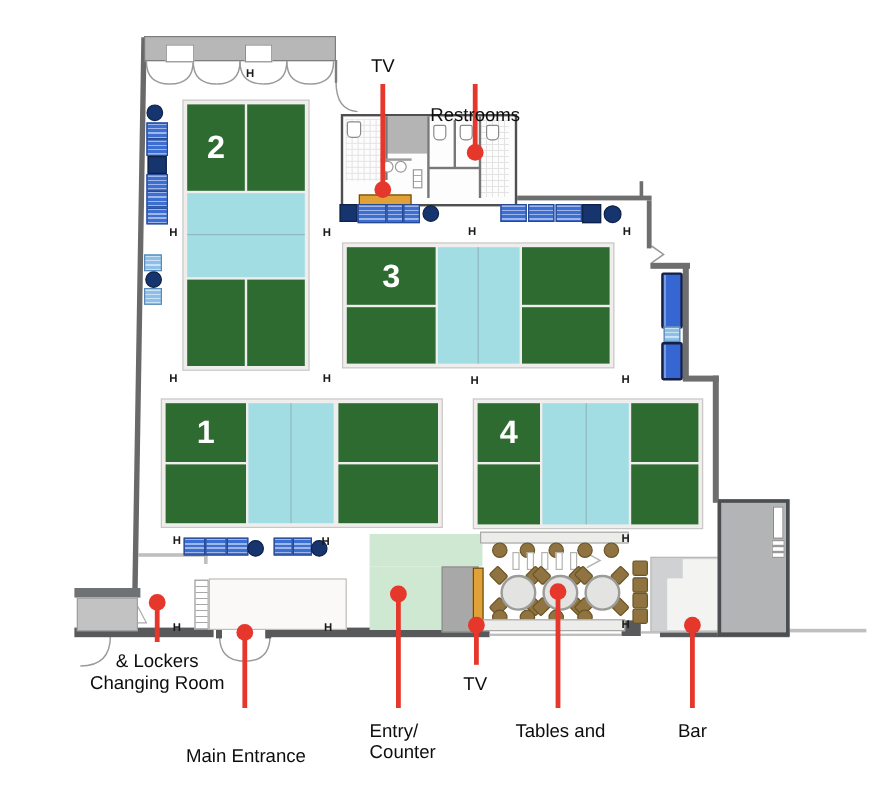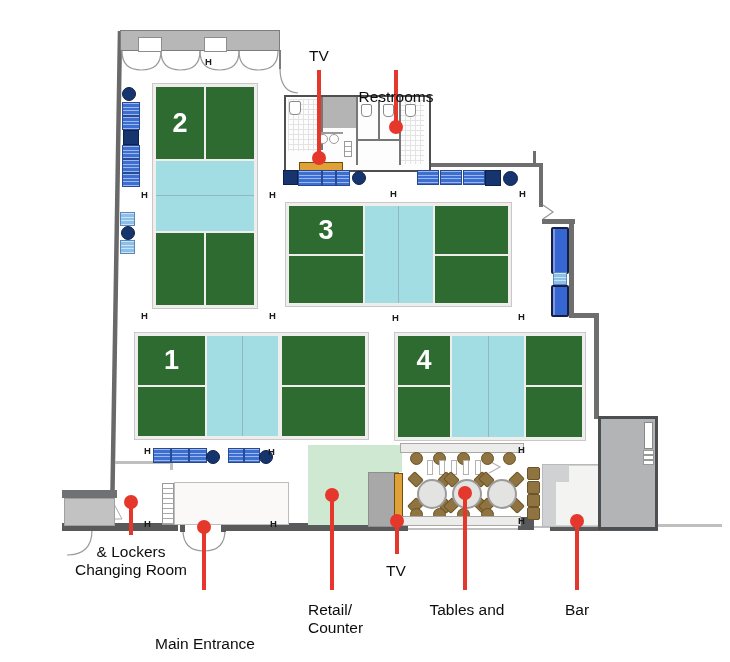--- a/index.html
+++ b/index.html
@@ -311,26 +311,26 @@
 
   <div class="abs red-dot" style="left:124px;top:495px;"></div>
   <div class="abs red-line" style="left:129px;top:505px;height:30px;"></div>
   <div class="abs lbl" style="left:61px;top:543px;width:140px;">
     <div>&amp; Lockers</div>
     <div>Changing Room</div>
   </div>
 
   <div class="abs red-dot" style="left:197px;top:520px;"></div>
   <div class="abs red-line" style="left:202px;top:530px;height:60px;"></div>
-  <div class="abs lbl" style="left:135px;top:635px;width:140px;">Main Entrance</div>
+  <div class="abs lbl" style="left:135px;top:622px;width:140px;">Main Entrance</div>
 
   <div class="abs red-dot" style="left:325px;top:488px;"></div>
   <div class="abs red-line" style="left:330px;top:498px;height:92px;"></div>
   <div class="abs lbl lbl-left" style="left:308px;top:601px;width:80px;">
-    <div>Retail/</div>
+    <div>Entry/</div>
     <div>Counter</div>
   </div>
 
   <div class="abs red-dot" style="left:390px;top:514px;"></div>
   <div class="abs red-line" style="left:395px;top:524px;height:30px;"></div>
   <div class="abs lbl" style="left:366px;top:562px;width:60px;">TV</div>
 
   <div class="abs red-dot" style="left:458px;top:486px;"></div>
   <div class="abs red-line" style="left:463px;top:496px;height:94px;"></div>
   <div class="abs lbl" style="left:397px;top:601px;width:140px;">

